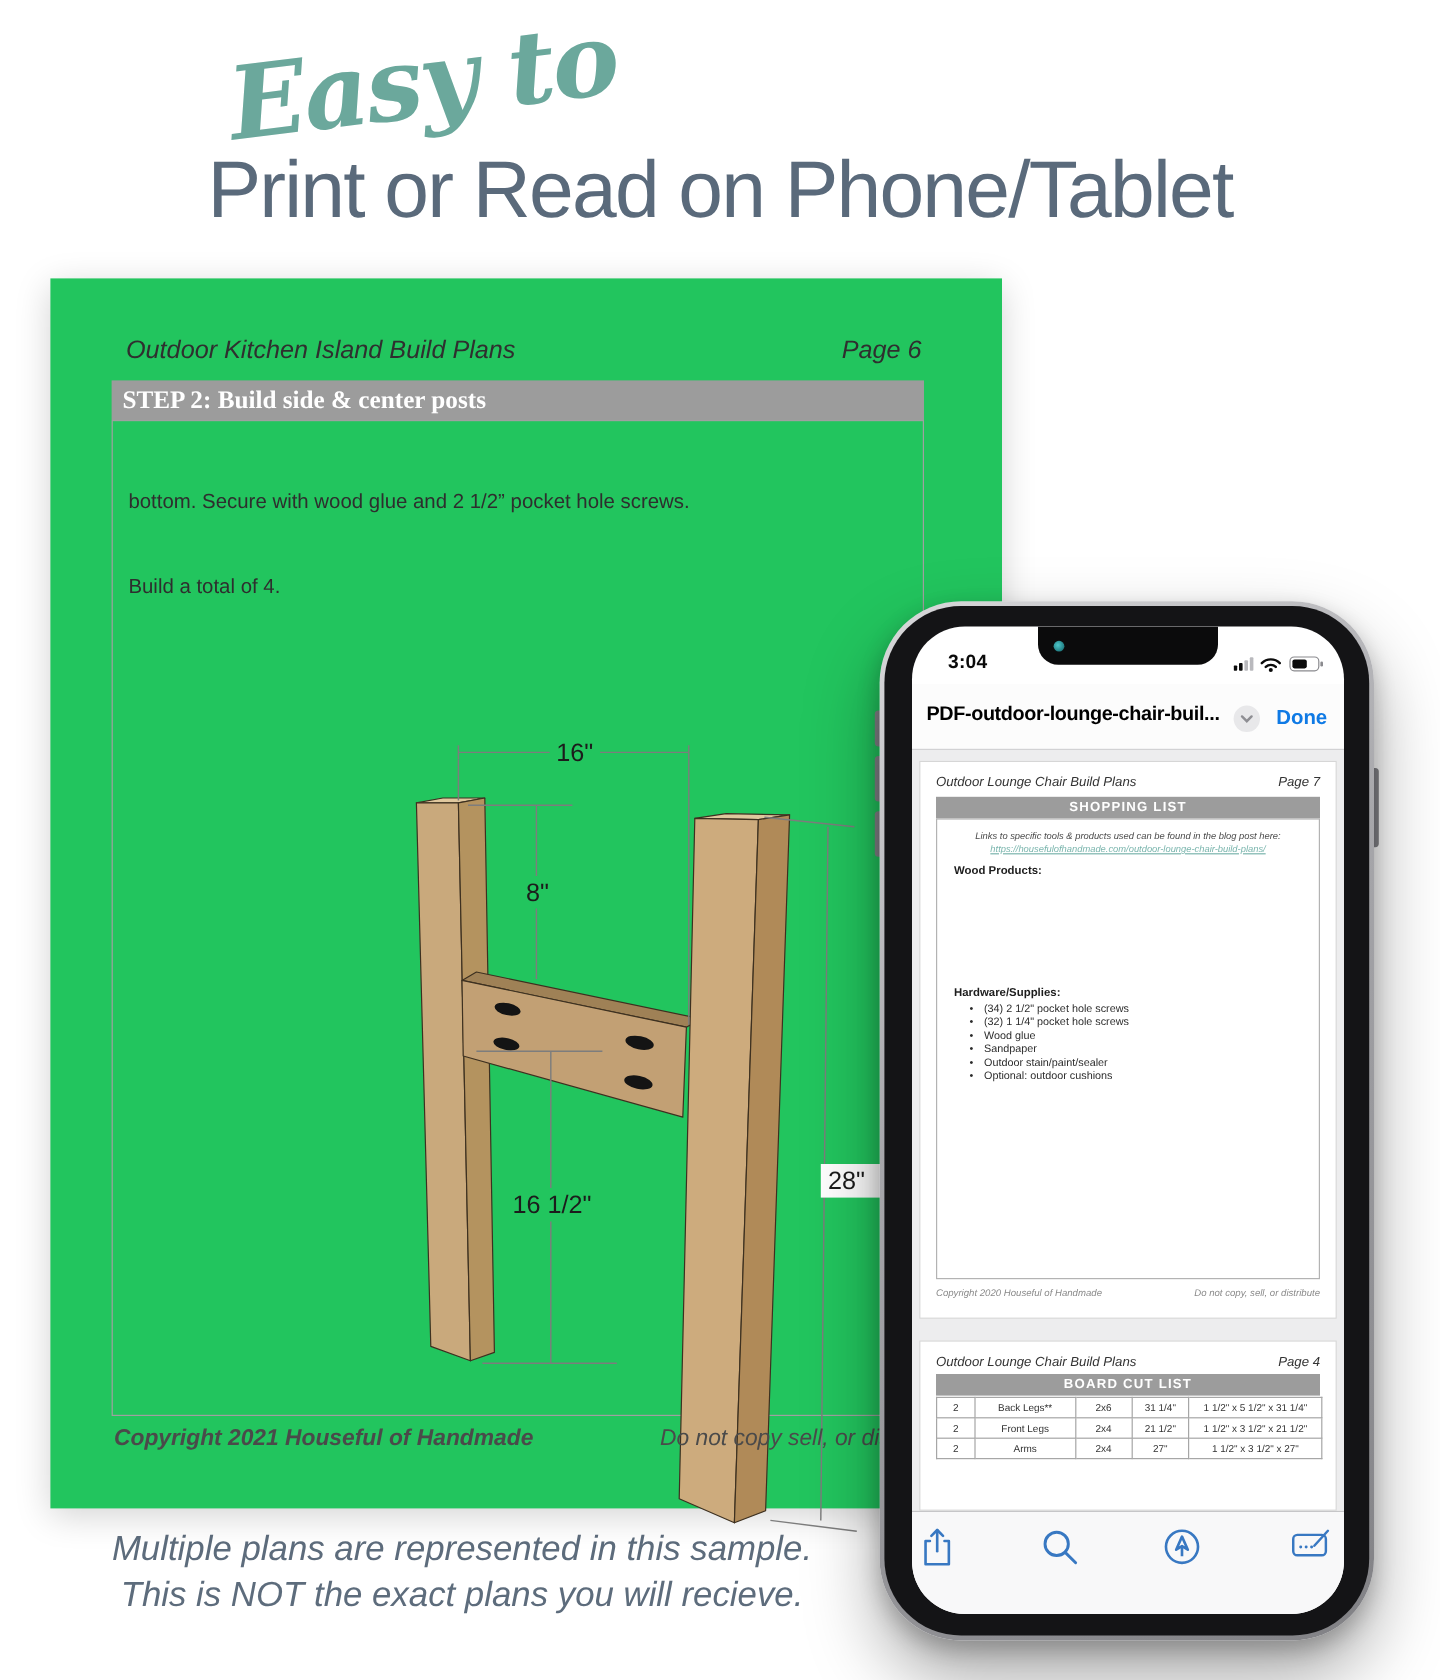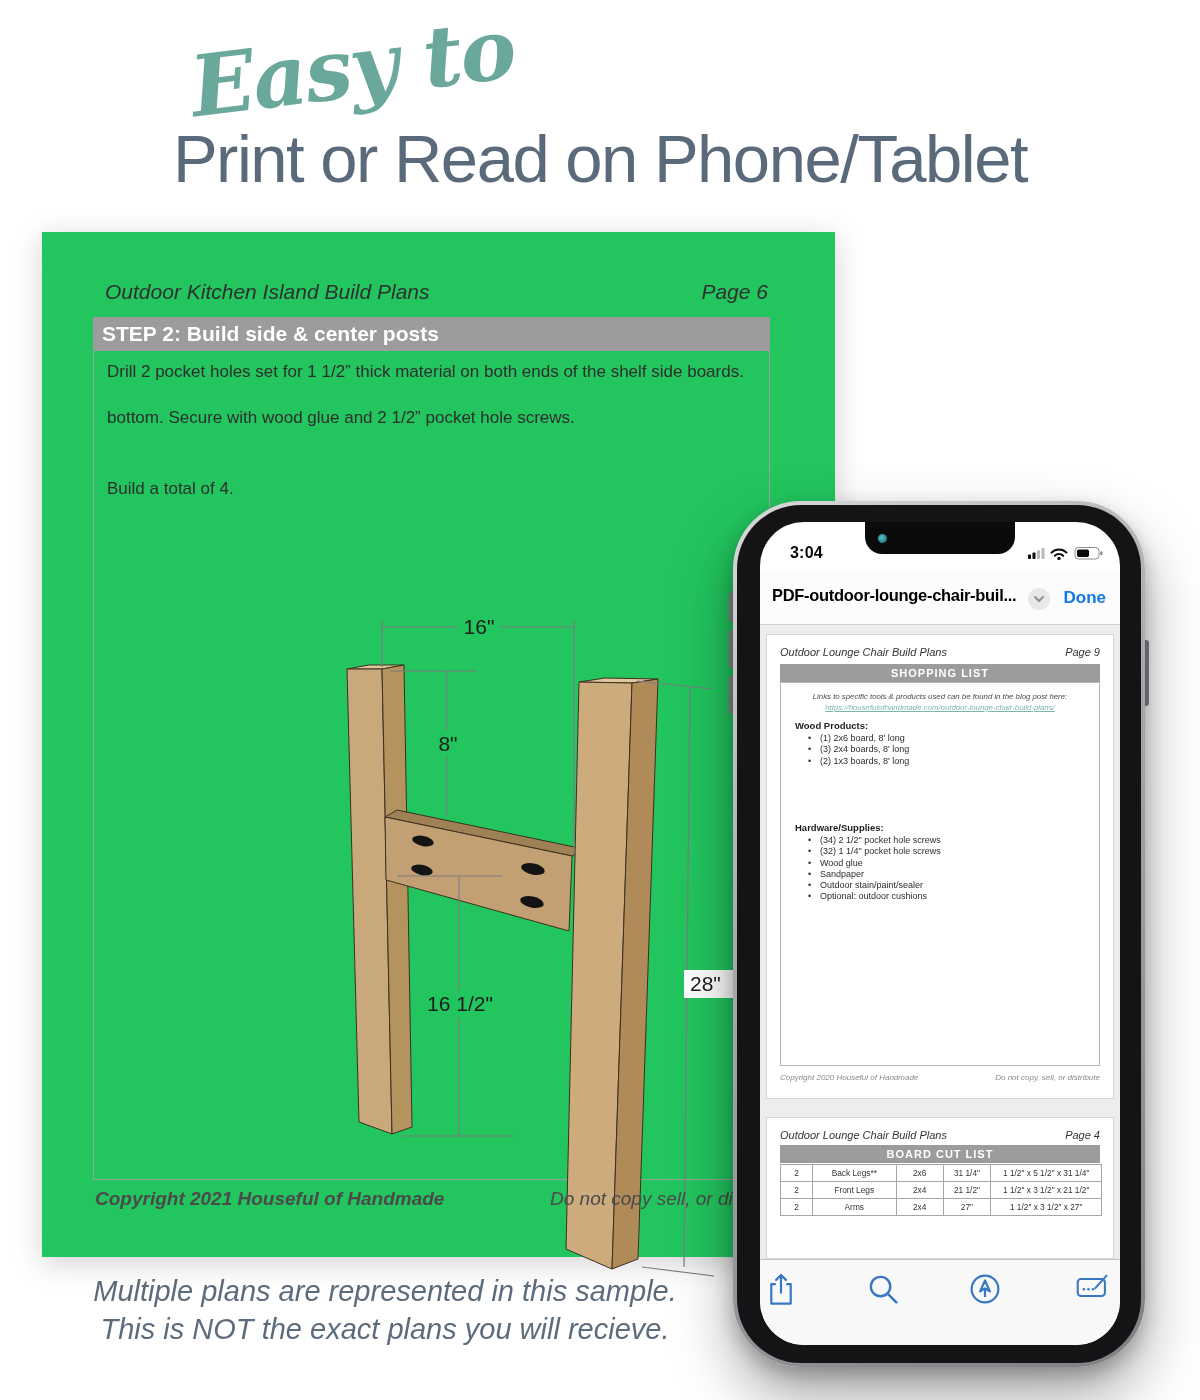--- a/index.html
+++ b/index.html
@@ -13,21 +13,21 @@
   .headline{position:absolute;left:0;right:0;top:120px;text-align:center;
             font-size:67px;color:#5a6a7b;letter-spacing:-1.5px;z-index:2;}
 
   
   .doc-page{position:absolute;left:42px;top:232px;width:793px;height:1025px;background:#22c55e;
             box-shadow:0 6px 28px rgba(0,0,0,0.18);z-index:3;}
   .doc-head{position:absolute;left:51px;right:65px;top:48px;font-style:italic;font-size:21px;color:#2f2f2f;}
   .doc-head .t{position:absolute;left:12px;top:0;}
   .doc-head .p{position:absolute;right:2px;top:0;}
   .step-bar{position:absolute;left:51px;right:65px;top:85px;height:33px;background:#9c9c9c;
-            color:#fff;font-weight:bold;font-size:21px;line-height:33px;padding-left:9px;box-sizing:border-box;}
+            color:#fff;font-weight:bold;font-size:21px;line-height:33px;padding-left:9px;box-sizing:border-box;font-family:Liberation Serif, serif;}
   .doc-box{position:absolute;left:51px;right:65px;top:118px;height:830px;border:1px solid #a0a0a0;box-sizing:border-box;}
   .doc-box p{margin:0;font-size:17px;color:#2e2e2e;line-height:23px;}
   .p1{position:absolute;left:13px;top:9px;white-space:nowrap;}
   .p2{position:absolute;left:13px;top:55px;width:650px;}
   .p2 span{display:block;}
   .p3{position:absolute;left:13px;top:126px;}
   .diagram{position:absolute;left:238px;top:263px;}
   .doc-footer{position:absolute;left:51px;right:65px;top:956px;font-style:italic;font-size:19px;color:#4a4a4a;}
   .doc-footer .fl{position:absolute;left:2px;top:0;font-weight:bold;}
   .doc-footer .fr{position:absolute;left:457px;top:0;white-space:nowrap;}
@@ -96,21 +96,20 @@
   <div class="headline">Print or Read on Phone/Tablet</div>
   <div class="script">Easy to</div>
 
   <div class="doc-page">
     <div class="doc-head">
       <span class="t">Outdoor Kitchen Island Build Plans</span>
       <span class="p">Page 6</span>
     </div>
     <div class="step-bar">STEP 2: Build side &amp; center posts</div>
     <div class="doc-box">
-      <p class="p1">Drill 2 pocket holes set for 1 1/2” thick material on both ends of the shelf side boards.</p>
       <p class="p2">
         <span>bottom. Secure with wood glue and 2 1/2” pocket hole screws.</span>
       </p>
       <p class="p3">Build a total of 4.</p>
 
       <svg class="diagram" width="440" height="682" viewBox="0 0 440 682">
         <g stroke="#3d3020" stroke-width="1" stroke-linejoin="round">
 
           <polygon points="15,55 50,55 72,51 37,51" fill="#e0c89e"></polygon>
           <polygon points="15,55 50,55 60,520 27,508" fill="#c9a97c"></polygon>
@@ -205,32 +204,27 @@
           </span>
           <span class="nav-done">Done</span>
         </div>
         <div class="nav-divider"></div>
 
         <div class="ph-content">
 
           <div class="pdf-page pg3">
             <div class="pg-head">
               <span>Outdoor Lounge Chair Build Plans</span>
-              <span class="pp">Page 9</span>
+              <span class="pp">Page 7</span>
             </div>
             <div class="pg-bar">SHOPPING LIST</div>
             <div class="pg-box">
               <div class="links-intro">Links to specific tools &amp; products used can be found in the blog post here:</div>
               <div class="link">https://housefulofhandmade.com/outdoor-lounge-chair-build-plans/</div>
               <div class="list-h" style="top:37px;">Wood Products:</div>
-              <div class="blist" style="top:50px;">
-                <div>(1) 2x6 board, 8' long</div>
-                <div>(3) 2x4 boards, 8' long</div>
-                <div>(2) 1x3 boards, 8' long</div>
-              </div>
               <div class="list-h" style="top:139px;text-align:center;">Hardware/Supplies:</div>
               <div class="blist" style="top:152px;">
                 <div>(34) 2 1/2" pocket hole screws</div>
                 <div>(32) 1 1/4" pocket hole screws</div>
                 <div>Wood glue</div>
                 <div>Sandpaper</div>
                 <div>Outdoor stain/paint/sealer</div>
                 <div>Optional: outdoor cushions</div>
               </div>
             </div>

